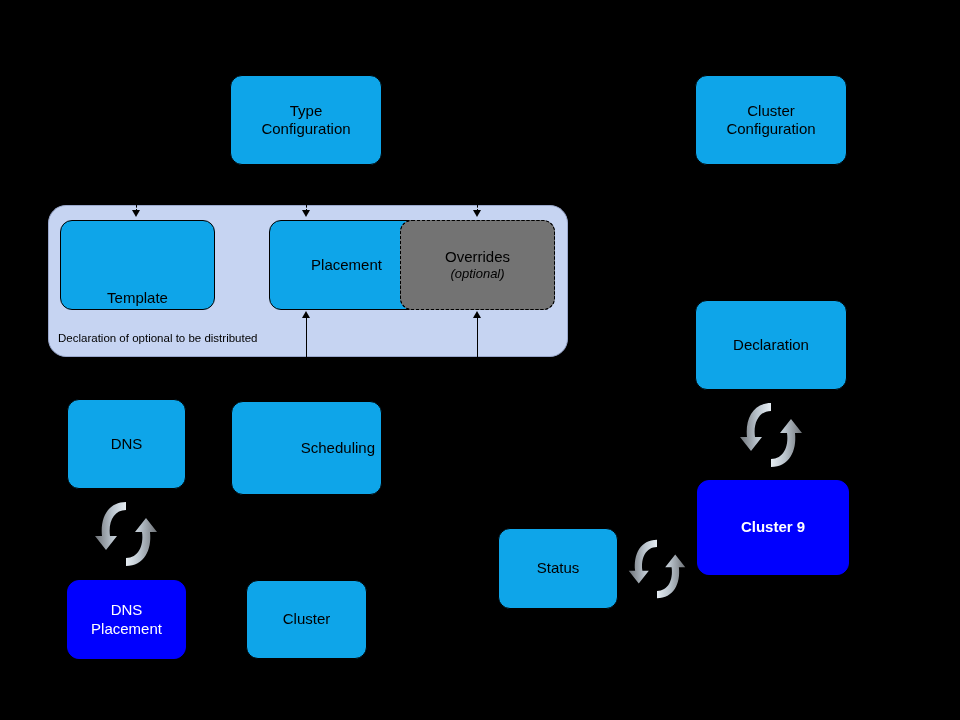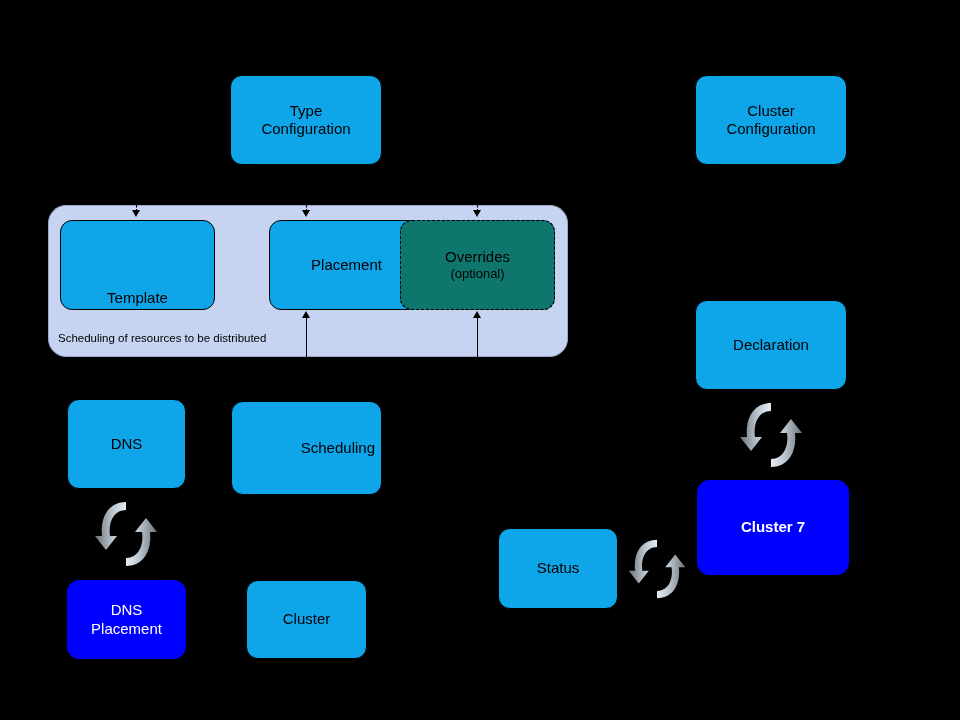--- a/index.html
+++ b/index.html
@@ -27,27 +27,27 @@
     border-radius: 12px;
     background: #0ea5e9;
     border: 1px solid #000000;
     color: #000000;
     font-size: 15px;
     line-height: 1.22;
     padding: 2px 6px;
     z-index: 3;
   }
   .node .lbl { display: block; }
-  .node .sub { display: block; font-size: 13px; }
+  .node .sub { display: block; font-size: 13px; font-style: italic; }
 
   
   .node.dashdot {
     border: 1px dashed #000000;
     border-style: dashed;
-    background: #0f766e;
+    background: #737373;
   }
   .node.dashdot::before{
     content:"";
     position:absolute;
     inset:-1px;
     border-radius:12px;
     border:1px dashed #000;
     pointer-events:none;
   }
 
@@ -163,21 +163,21 @@
     <span class="lbl">Placement</span>
   </div>
 
   <div class="node dashdot" style="left:400px; top:220px; width:155px; height:90px; border-style:dashed;">
     <span>
       <span class="lbl">Overrides</span>
       <span class="sub">(optional)</span>
     </span>
   </div>
 
-  <div class="group-caption" style="left:58px; top:332px;">Scheduling of resources to be distributed</div>
+  <div class="group-caption" style="left:58px; top:332px;">Declaration of optional to be distributed</div>
 
   <div class="divider" style="left:306px; top:316px; height:41px;"></div>
   <div class="divider" style="left:477px; top:316px; height:41px;"></div>
 
   <div class="vline" style="left:306px; top:316px; height:85px;"></div>
   <div class="arrowhead-up" style="left:302px; top:311px;"></div>
 
   <div class="vline" style="left:477px; top:316px; height:85px;"></div>
   <div class="arrowhead-up" style="left:473px; top:311px;"></div>
 
@@ -212,21 +212,21 @@
   </div>
 
   <div class="sync-icon" style="left:737px; top:397px; width:68px; height:76px;">
     <svg width="68" height="76" viewBox="0 0 68 76">
       <path d="M34 6 C16 6 8 22 10 40 L3 40 L14 54 L25 40 L18 40 C16 26 22 14 34 14 Z" fill="url(#gradA)"></path>
       <path d="M34 70 C52 70 60 54 58 36 L65 36 L54 22 L43 36 L50 36 C52 50 46 62 34 62 Z" fill="url(#gradB)"></path>
     </svg>
   </div>
 
   <div class="node blue" style="left:697px; top:480px; width:152px; height:95px;">
-    <span class="lbl">Cluster 7</span>
+    <span class="lbl">Cluster 9</span>
   </div>
 
 
   <div class="node" style="left:498px; top:528px; width:120px; height:81px;">
     <span class="lbl">Status</span>
   </div>
 
   <div class="sync-icon" style="left:626px; top:530px; width:62px; height:78px;">
     <svg width="62" height="78" viewBox="0 0 68 76">
       <path d="M34 6 C16 6 8 22 10 40 L3 40 L14 54 L25 40 L18 40 C16 26 22 14 34 14 Z" fill="url(#gradA)"></path>

